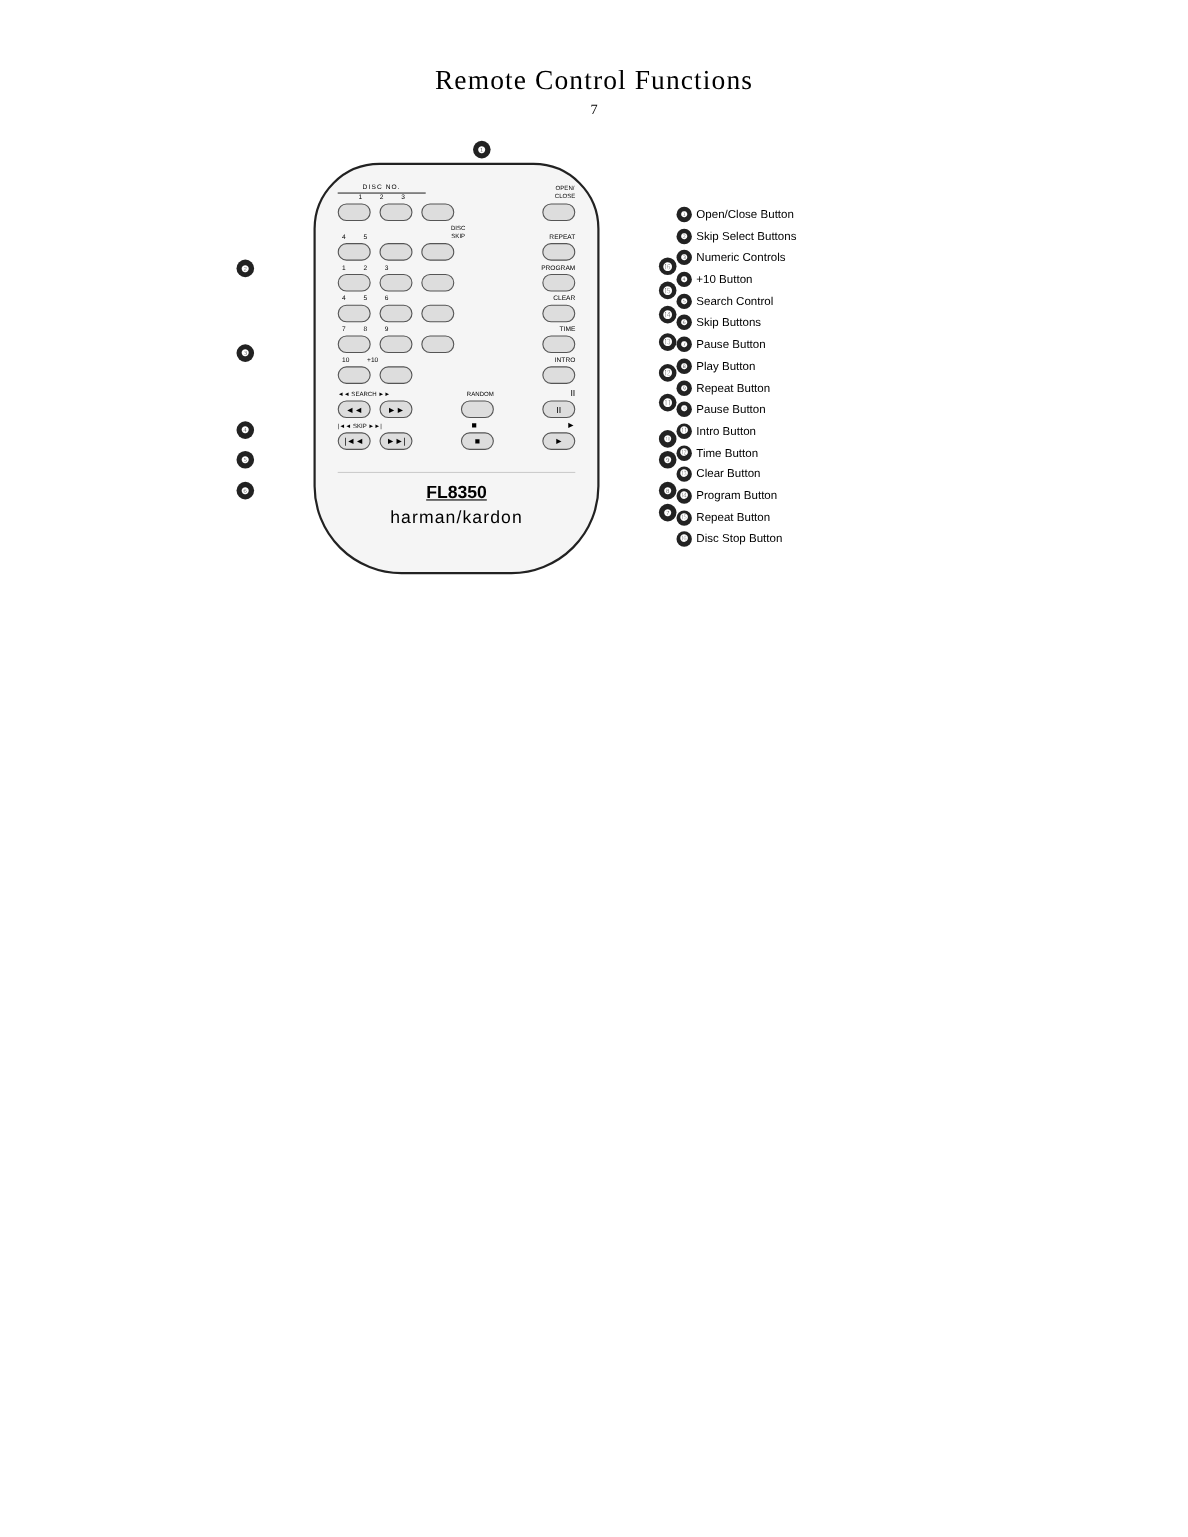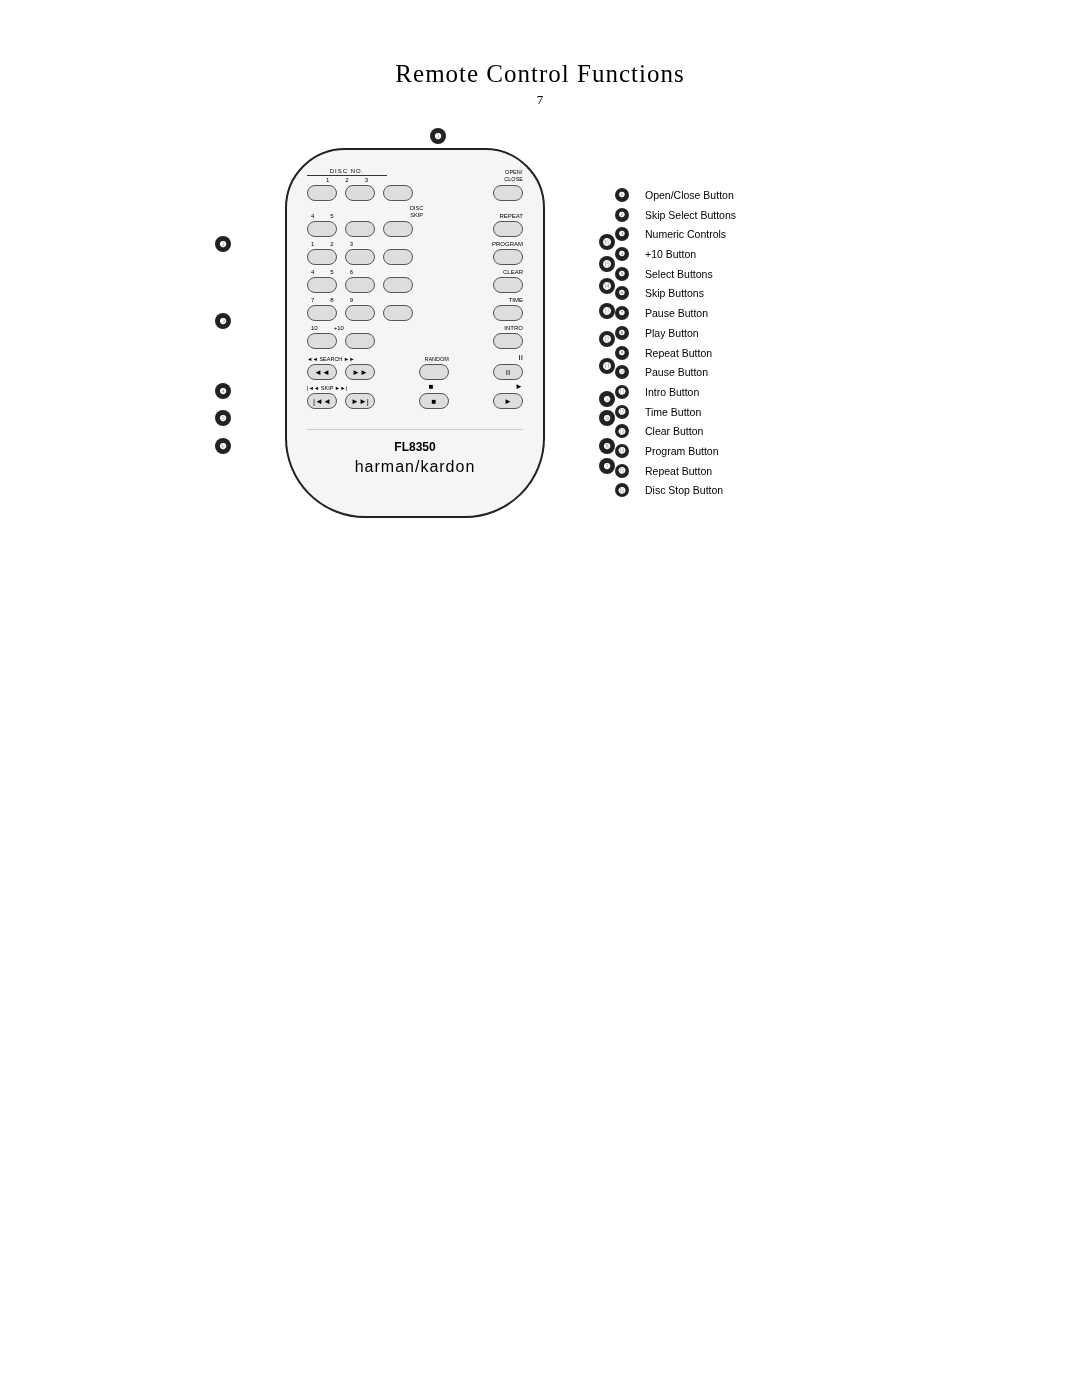--- a/index.html
+++ b/index.html
@@ -84,23 +84,24 @@
     
     .brand-area {
       text-align: center;
       margin-top: 20px;
       padding-top: 10px;
       border-top: 1px solid #ccc;
     }
 
     .brand-model {
       font-family: Arial, sans-serif;
-      font-size: 12px;
+      font-size: 16px;
       font-weight: bold;
       margin-bottom: 4px;
+      text-decoration: underline;
     }
 
     .brand-name {
       font-family: Arial, sans-serif;
       font-size: 16px;
       font-weight: normal;
       letter-spacing: 1px;
     }
 
     
@@ -143,21 +144,21 @@
     
     .legend {
       margin-top: 40px;
       padding-left: 10px;
       min-width: 230px;
     }
 
     .legend-item {
       display: flex;
       align-items: flex-start;
-      gap: 16px;
+      gap: 4px;
       margin-bottom: 5px;
       font-size: 11px;
       font-family: Arial, sans-serif;
     }
 
     .legend-num {
       display: inline-flex;
       align-items: center;
       justify-content: center;
       width: 14px;
@@ -378,21 +379,21 @@
     <div class="legend-item">
       <span class="legend-num">❸</span>
       <span class="legend-text">Numeric Controls</span>
     </div>
     <div class="legend-item">
       <span class="legend-num">❹</span>
       <span class="legend-text">+10 Button</span>
     </div>
     <div class="legend-item">
       <span class="legend-num">❺</span>
-      <span class="legend-text">Select Buttons</span>
+      <span class="legend-text">Search Control</span>
     </div>
     <div class="legend-item">
       <span class="legend-num">❻</span>
       <span class="legend-text">Skip Buttons</span>
     </div>
     <div class="legend-item">
       <span class="legend-num">❼</span>
       <span class="legend-text">Pause Button</span>
     </div>
     <div class="legend-item">

